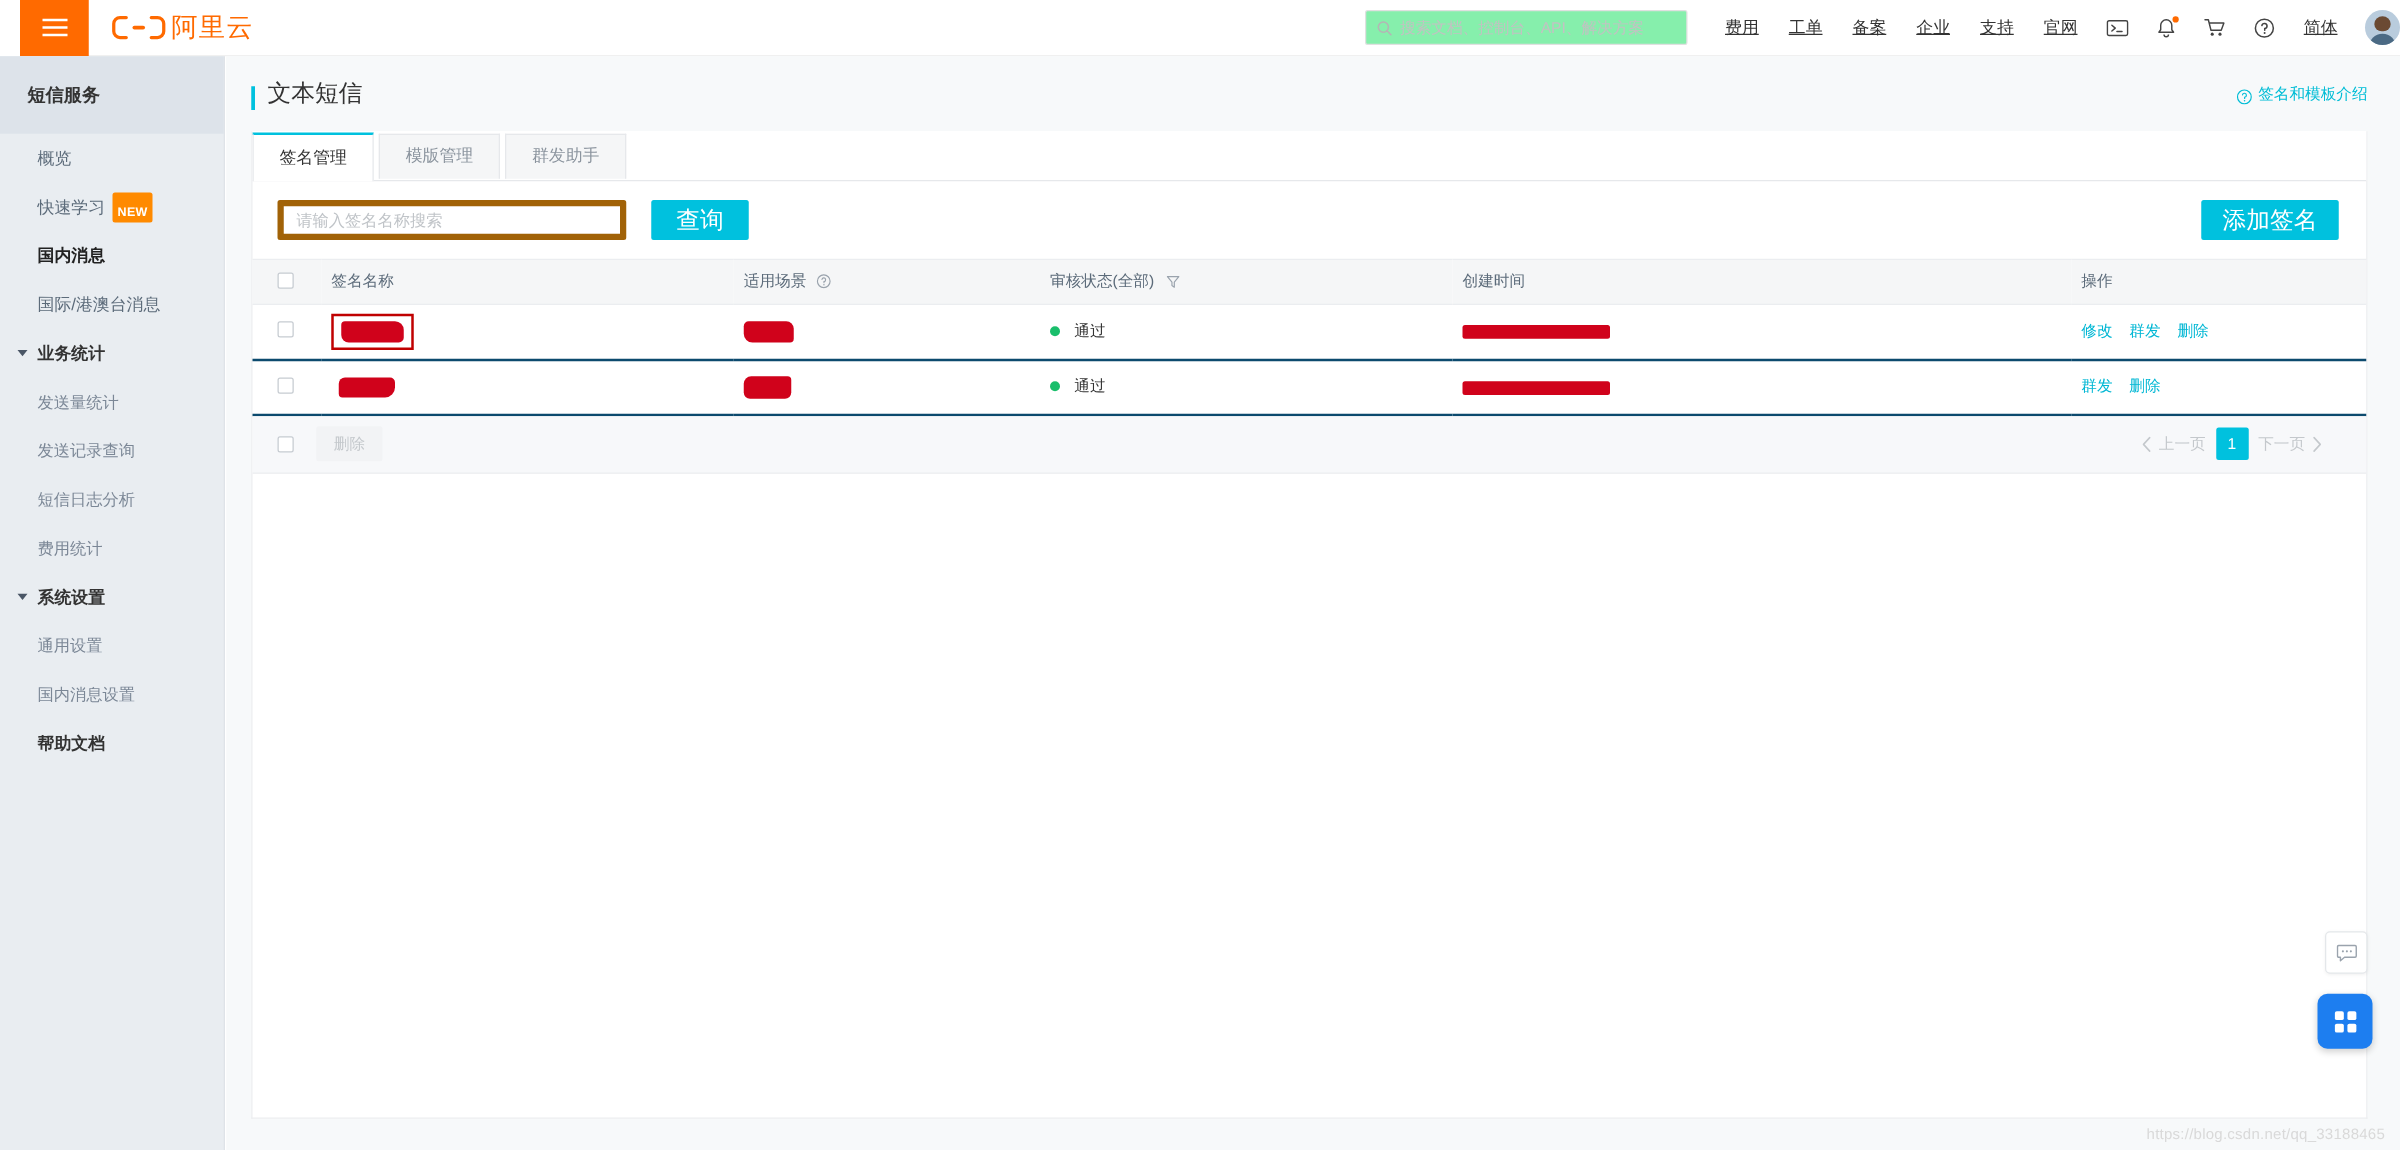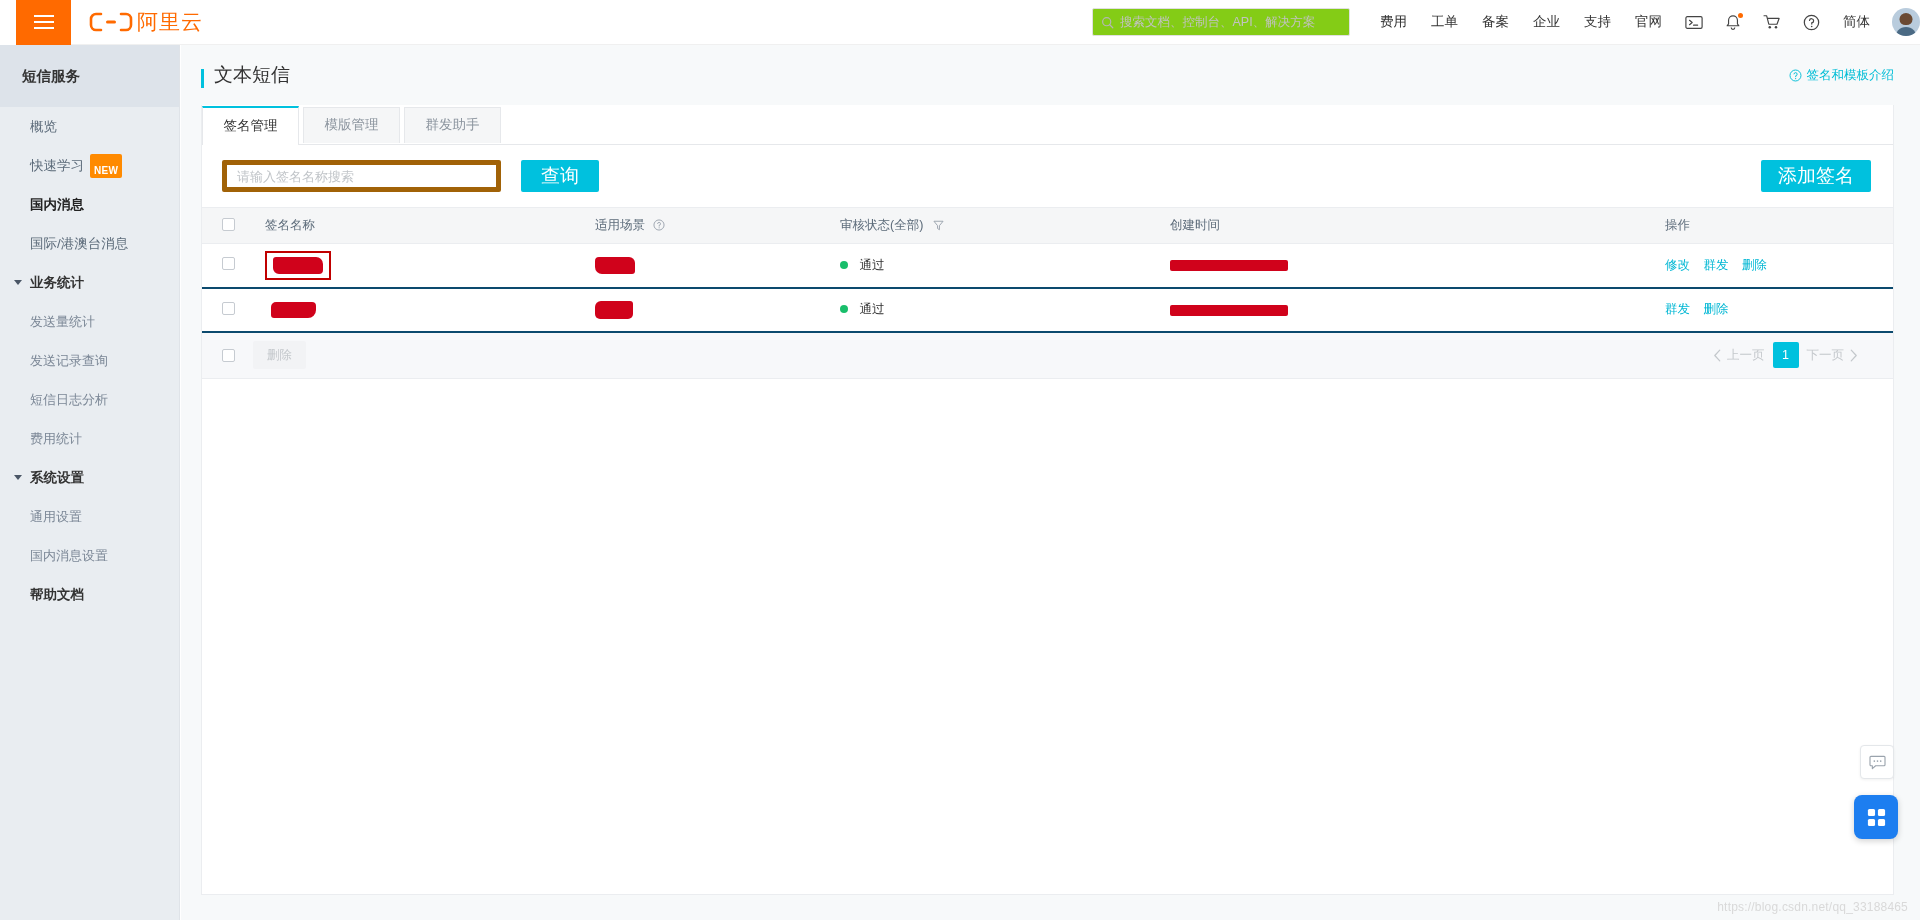--- a/index.html
+++ b/index.html
@@ -36,32 +36,33 @@
     font-family: "DejaVu Sans", sans-serif; letter-spacing: 1px;
   }
 
   .topbar-right {
     margin-left: auto; display: flex; align-items: center; height: 45px;
     padding-right: 16px;
   }
   .searchbox {
     width: 258px; height: 28px; border: 1px solid #e0e0e0; border-radius: 2px;
     display: flex; align-items: center; padding: 0 8px; margin-right: 18px;
-    background: #84cc16;
+    background: #86efac;
   }
   .searchbox svg { flex: none; }
   .search-input {
     border: none; outline: none; font-size: 12.5px; color: #333;
     width: 100%; margin-left: 6px; background: transparent;
     font-family: "Liberation Sans", sans-serif;
   }
   .search-input::placeholder { color: #c2c2c2; }
   .nav-link {
     font-size: 13.5px; color: #333; margin: 0 12px; cursor: pointer;
     white-space: nowrap;
+    text-decoration: underline;
   }
   .nav-icon {
     margin: 0 11px; cursor: pointer; position: relative;
     display: flex; align-items: center; justify-content: center;
   }
   .bell-dot {
     position: absolute; top: -1px; right: -2px;
     width: 5px; height: 5px; border-radius: 50%; background: #ff6a00;
   }
   .avatar {
@@ -114,21 +115,21 @@
     background: #f7f9fa; overflow: hidden;
   }
   .page-head {
     height: 60px; background: #f7f9fa; display: flex; align-items: center;
     padding: 0 26px 0 20px;
   }
   .page-title-wrap { display: flex; align-items: flex-end; }
   .title-bar { width: 3px; height: 19px; background: #00c1de; margin-right: 10px; }
   .page-title { font-size: 19px; color: #333; }
   .head-link {
-    margin-left: auto; display: flex; align-items: center;
+    margin-left: auto; display: flex; align-items: flex-end;
     color: #00bdd6; font-size: 12.5px; cursor: pointer;
   }
   .head-link svg { margin-right: 5px; }
 
   .content-card {
     margin: 0 26px 0 20px; background: #fff; min-height: 790px;
     border: 1px solid #ebedf0; border-top: none;
   }
   .tabs {
     display: flex; align-items: center; height: 40px;

